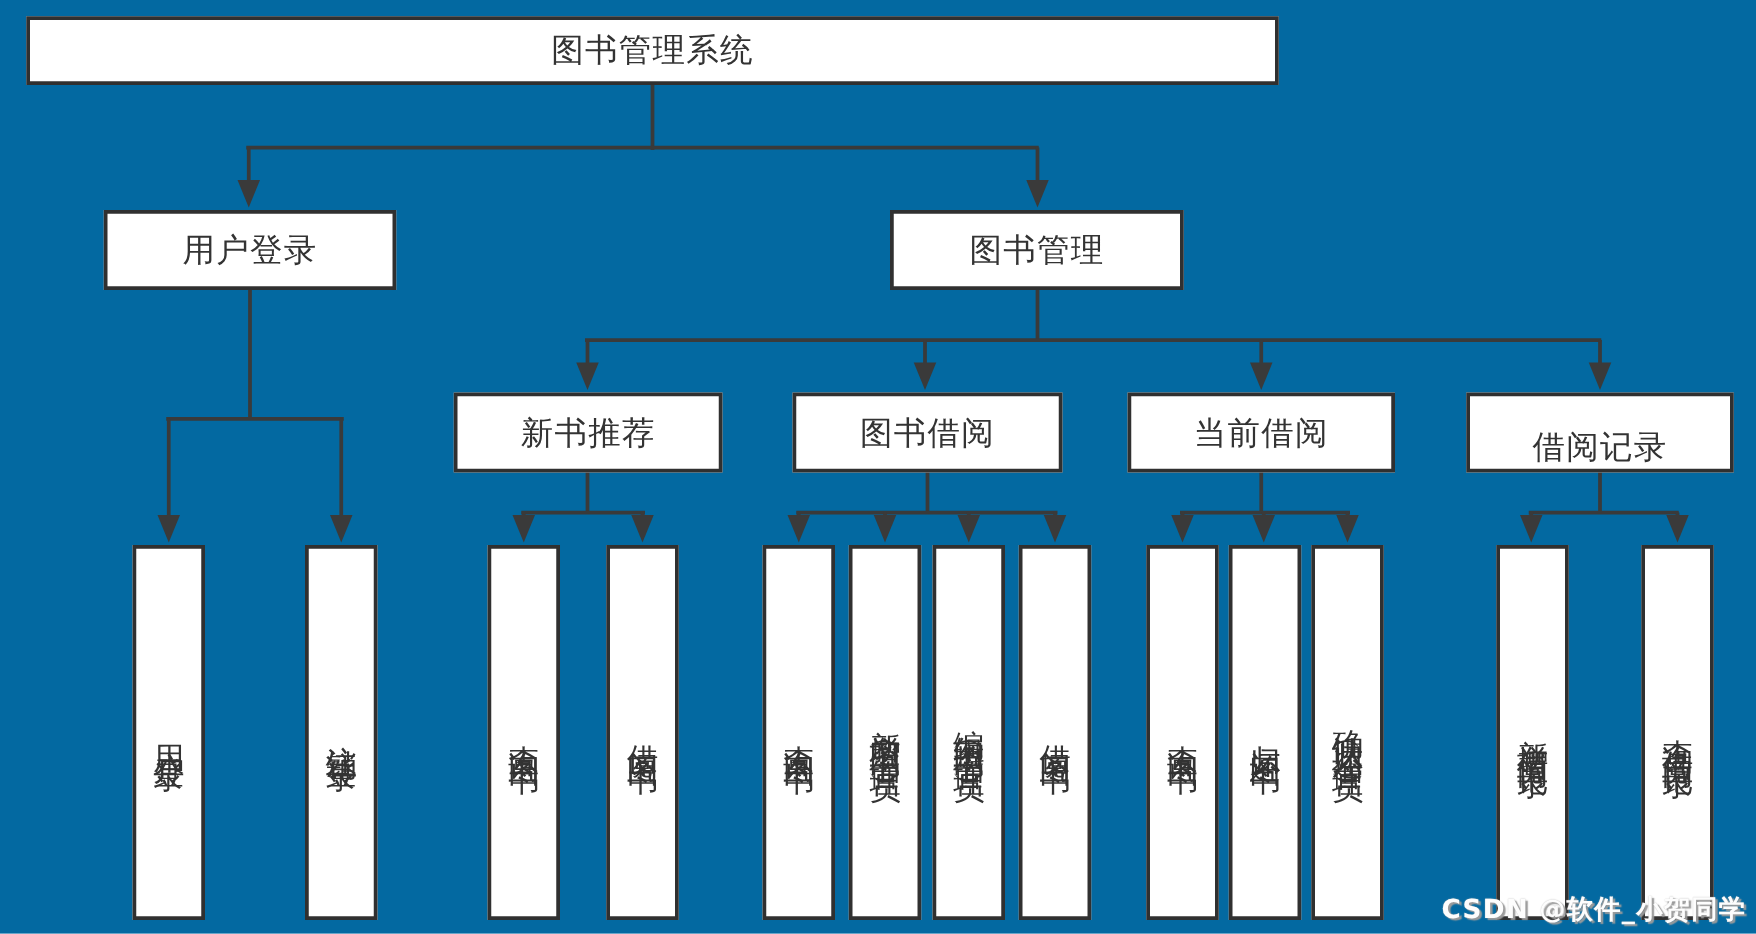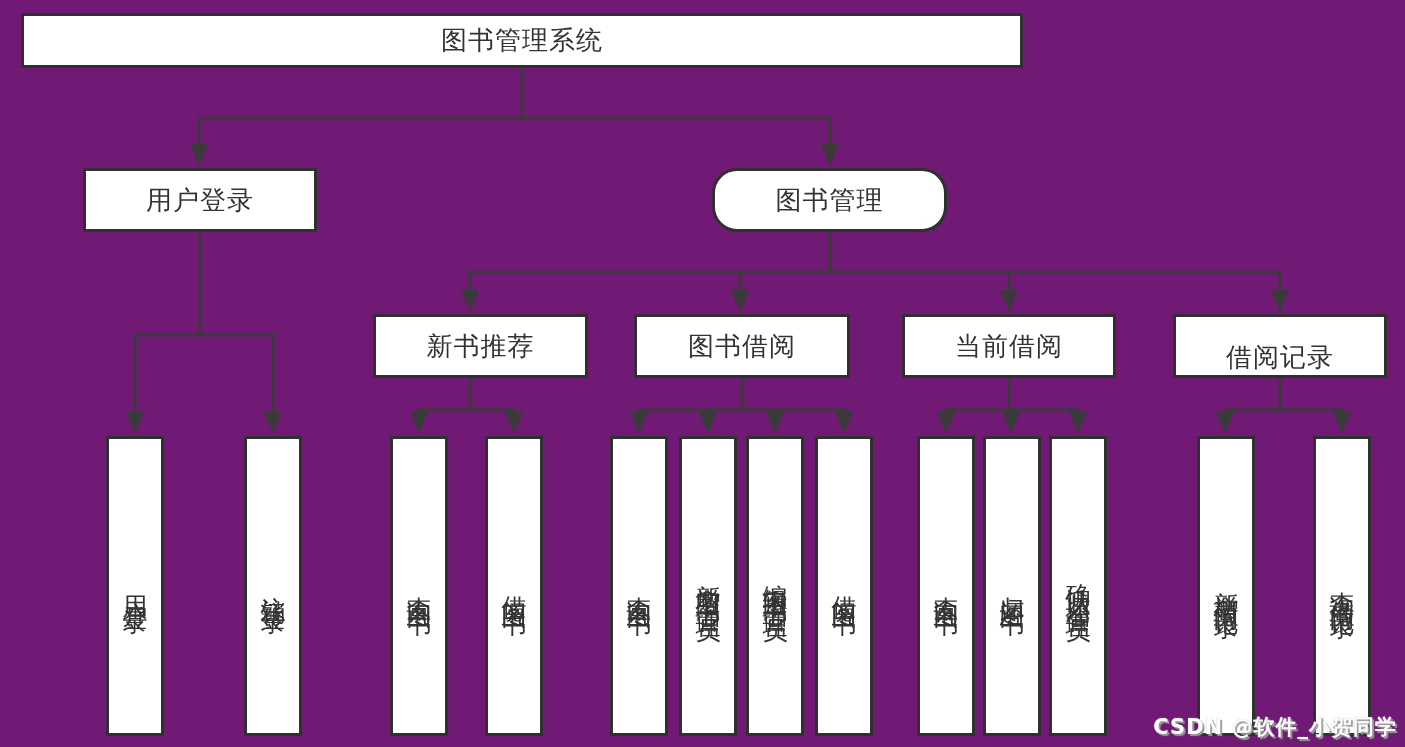--- a/index.html
+++ b/index.html
@@ -1,19 +1,19 @@
 <!DOCTYPE html>
 <html><head>
 <meta charset="utf-8">
 <style>
   html,body{margin:0;padding:0;background:#fff;}
   .canvas{
     position:relative;
     width:1405px;height:747px;
-    background:#701a75;
+    background:#0369a1;
     font-family:"DejaVu Sans","Liberation Sans",sans-serif;
     overflow:hidden;
   }
   .connectors{position:absolute;left:0;top:0;width:1405px;height:747px;pointer-events:none;}
   .node{
     position:absolute;
     box-sizing:border-box;
     background:#ffffff;
     border:3px solid #303030;
     display:flex;align-items:center;justify-content:center;
@@ -104,25 +104,25 @@
       <polygon points="1333,412 1351,412 1342,434" fill="#3a3a3a"></polygon>
     </svg>
 
   <div class="node hnode" style="left:21px;top:13px;width:1002px;height:55px;">
     <span>图书管理系统</span>
   </div>
 
   <div class="node hnode" style="left:83px;top:168px;width:234px;height:64px;">
     <span>用户登录</span>
   </div>
-  <div class="node hnode" style="left:712px;top:168px;width:235px;height:64px;border-radius:25px;">
+  <div class="node hnode" style="left:712px;top:168px;width:235px;height:64px;">
     <span>图书管理</span>
   </div>
 
-  <div class="node hnode" style="left:373px;top:314px;width:215px;height:64px;">
+  <div class="node hnode" style="left:363px;top:314px;width:215px;height:64px;">
     <span>新书推荐</span>
   </div>
   <div class="node hnode" style="left:634px;top:314px;width:216px;height:64px;">
     <span>图书借阅</span>
   </div>
   <div class="node hnode" style="left:902px;top:314px;width:214px;height:64px;text-align:right;">
     <span>当前借阅</span>
   </div>
   <div class="node hnode" style="left:1173px;top:314px;width:214px;height:64px;align-items:flex-end;">
     <span>借阅记录</span>

